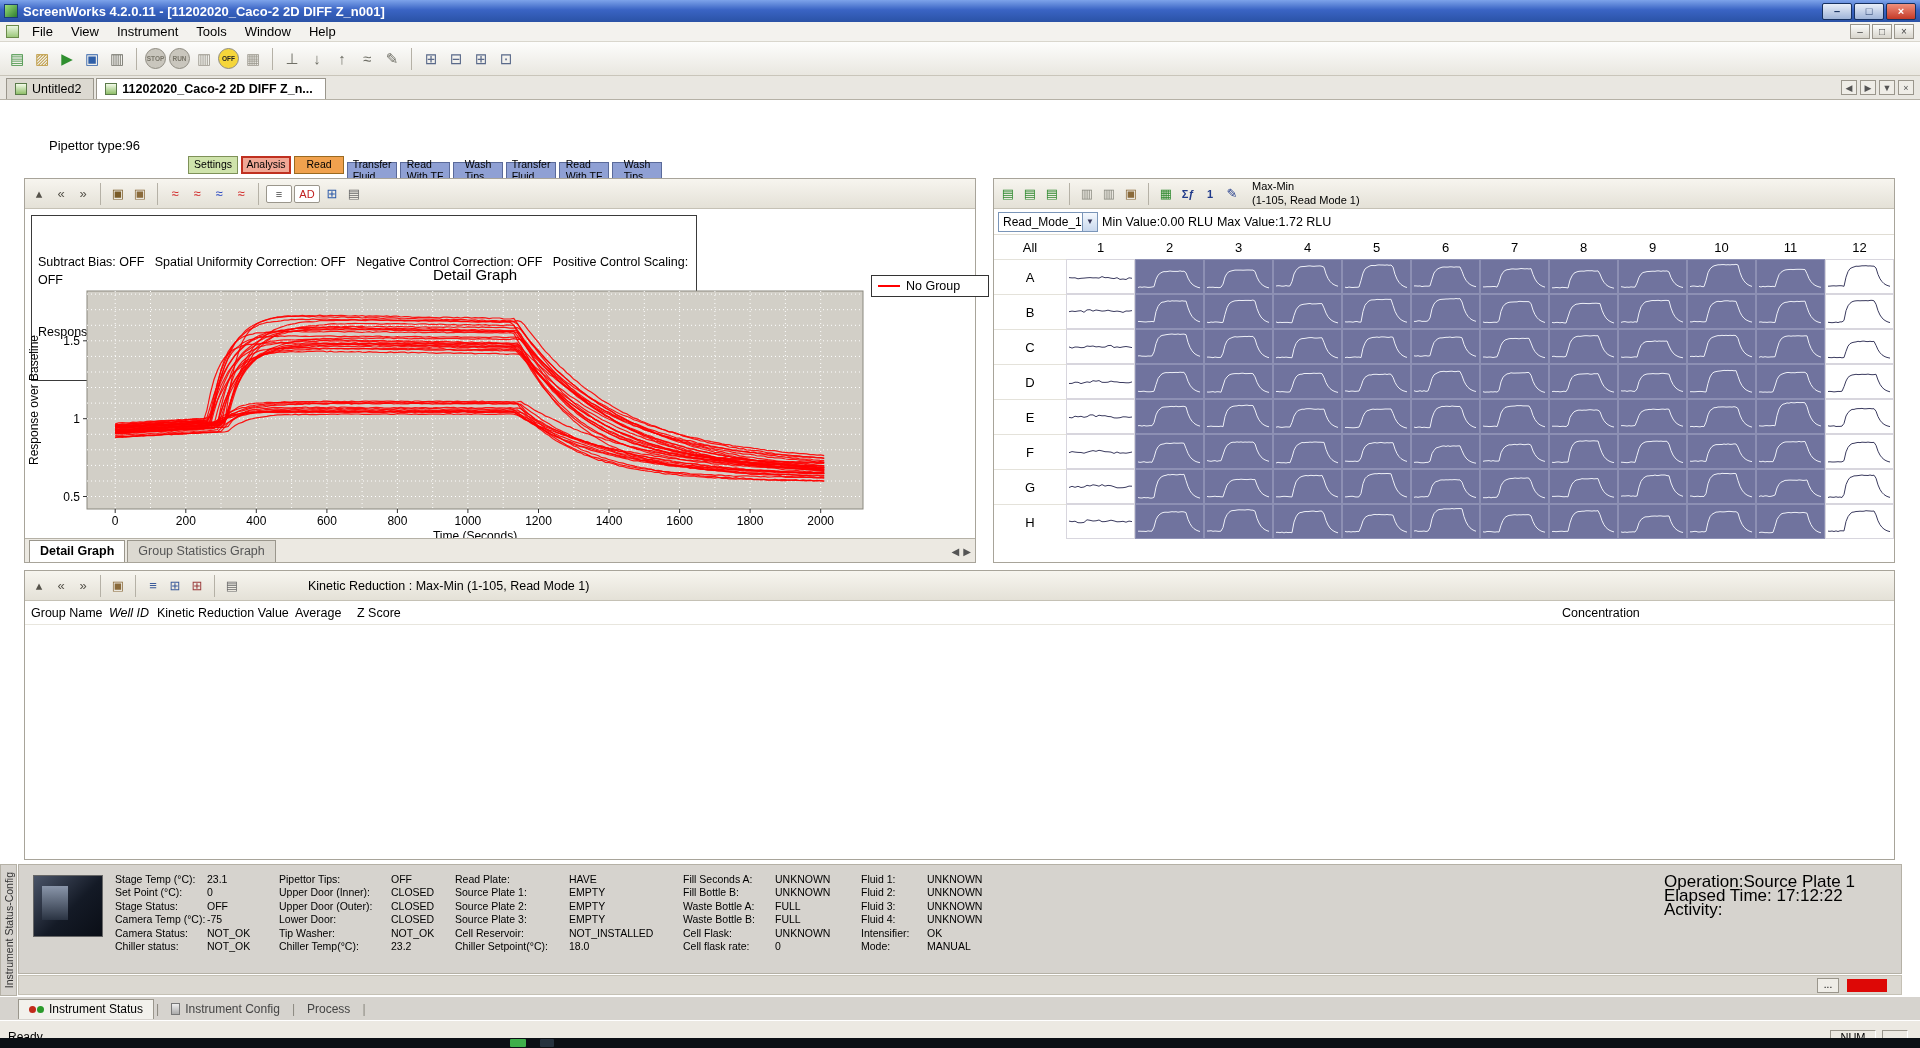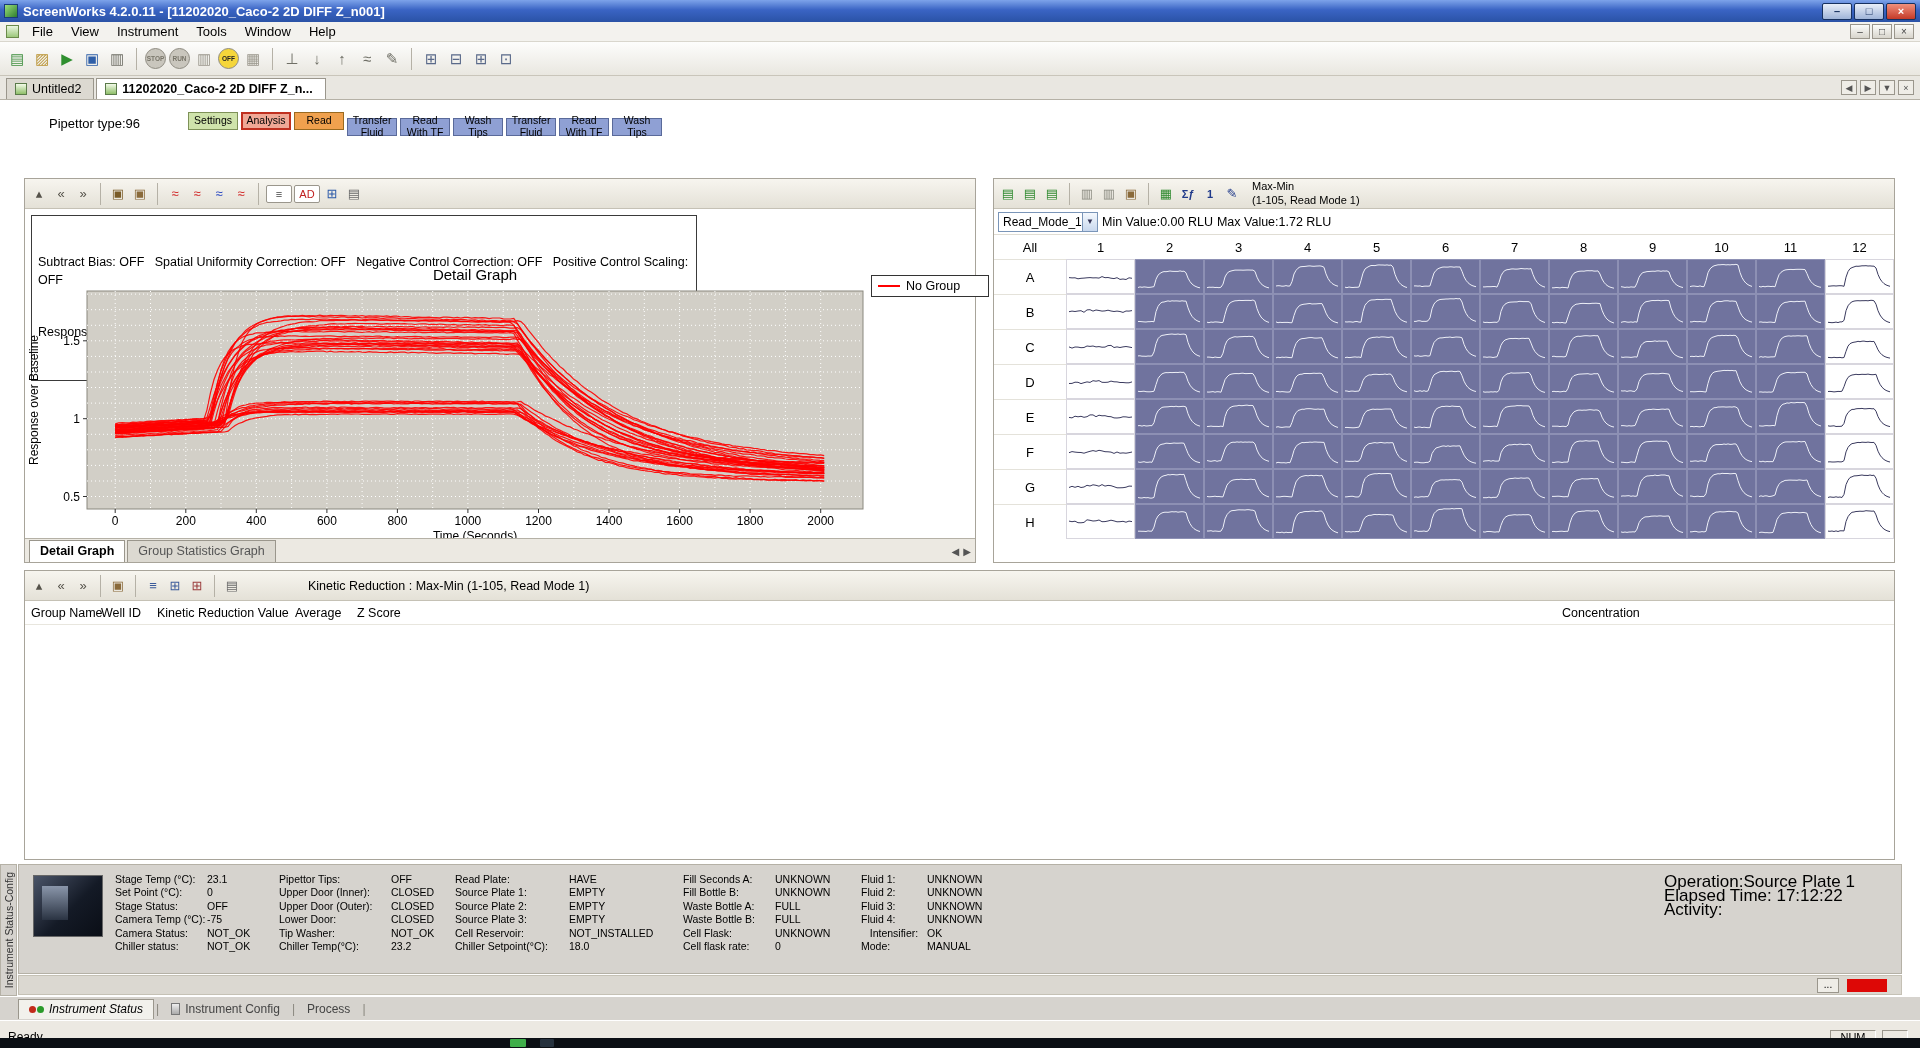--- a/index.html
+++ b/index.html
@@ -45,22 +45,22 @@
   .doc-tab.active { background:#fff; font-weight:bold; }
   .doc-tab .tico { width:12px; height:12px; border:1px solid #5a7a4a; background:linear-gradient(#f2fae8,#8fbf6a); }
   .tab-ctrls { margin-left:auto; display:flex; gap:3px; align-items:center; padding-bottom:4px; }
   .tab-ctrl { width:16px; height:15px; font-size:9px; line-height:14px; text-align:center;
     border:1px solid #9a968c; background:#efede7; color:#555; }
 
   
   .pipettor-row { position:absolute; left:49px; top:112px; display:flex; align-items:center; }
   .pip-label { font-size:13px; margin-right:48px; }
   .pip-btn { width:50px; height:18px; margin-right:3px; font-size:10.5px; line-height:1.05;
-    display:inline-flex; align-items:center; justify-content:center; text-align:center;
-    white-space:pre-line; border:1px solid #5a5f8c; font-family:"Liberation Sans",sans-serif; }
+    display:inline-flex; align-items:center; justify-content:center; 
+    white-space:pre-line; border:1px solid #5a5f8c; font-family:"Liberation Sans",sans-serif;margin-top:44px; }
   .pip-btn.active { border:2px solid #c03020; }
 
   
   .panel { position:absolute; border:1px solid #a8a49a; background:#fff; }
   .panel-toolbar { height:30px; background:linear-gradient(#f7f5ef,#e4e1d7);
     border-bottom:1px solid #c5c1b5; display:flex; align-items:center; padding:0 4px; gap:2px; }
 
   #graph-panel { left:24px; top:178px; width:952px; height:385px; }
   .corrections-box { position:absolute; left:6px; top:36px; width:666px; border:1px solid #3a3a3a;
     background:#fff; padding:3px 6px; font-size:12.5px; line-height:1.4; white-space:pre-wrap; }
@@ -115,21 +115,21 @@
 
   .fault-bar { position:absolute; left:18px; top:975px; width:1884px; height:20px; background:#dbd8d1;
     border:1px solid #c5c1b5; display:flex; align-items:center; justify-content:center; font-size:11.5px; }
   .fault-more { position:absolute; right:62px; top:2px; width:22px; height:15px; font-size:10px;
     line-height:12px; text-align:center; border:1px solid #9a968c; background:#efede7; }
   .fault-ind { position:absolute; right:14px; top:3px; width:40px; height:13px; }
 
   .bottom-tabstrip { position:absolute; left:0; top:997px; width:1920px; height:23px; background:#d6d3ce;
     display:flex; align-items:center; padding-left:18px; font-size:12px; }
   .btab { display:flex; align-items:center; gap:5px; padding:2px 10px; height:20px; color:#444; }
-  .btab.active { background:#f2f1ec; border:1px solid #9a968c; border-bottom:none; color:#000;font-style:italic; }
+  .btab.active { background:#f2f1ec; border:1px solid #9a968c; border-bottom:none; color:#000; }
   .btab .dots { display:flex; gap:1px; }
   .dot { width:7px; height:7px; border-radius:50%; }
   .btab-sep { color:#8a877e; margin:0 2px; }
   .btab .cfg-ico { width:9px; height:12px; border:1px solid #777; background:linear-gradient(#eee,#aaa); }
 
   .statusbar { position:absolute; left:0; top:1020px; width:1920px; height:18px; background:#ece9e2;
     border-top:1px solid #fff; font-size:12px; display:flex; align-items:center; padding:16px 8px; }
   .sb-pane { position:absolute; height:14px; border-top:1px solid #9a968c; border-left:1px solid #9a968c;
     border-bottom:1px solid #fff; border-right:1px solid #fff; font-size:11px; text-align:center; line-height:13px; }
   .sb-num { right:44px; width:46px; }
@@ -914,21 +914,21 @@
       <span class="tsep"></span>
       <span class="icon small" style="color: rgb(58, 90, 154);">≡</span>
       <span class="icon small" style="color: rgb(58, 90, 154);">⊞</span>
       <span class="icon small" style="color: rgb(154, 58, 58);">⊞</span>
       <span class="tsep"></span>
       <span class="icon small" style="color: rgb(106, 106, 106);">▤</span>
       <span class="red-title">Kinetic Reduction : Max-Min (1-105, Read Mode 1)</span>
     </div>
   <div class="red-header" id="reduction-header">
       <span style="left: 6px;">Group Name</span>
-      <span style="left: 76px;">Well ID</span>
+      <span style="left: 84px; font-style: italic;">Well ID</span>
       <span style="left: 132px;">Kinetic Reduction Value</span>
       <span style="left: 270px;">Average</span>
       <span style="left: 332px;">Z Score</span>
       <span style="left: 1537px;">Concentration</span>
     </div>
   <div></div>
 </div>
 
 <div class="vtab">
   <span>Instrument Status-Config</span>
@@ -967,21 +967,21 @@
         <div><span class="lbl" style="width: 92px;">Waste Bottle A:</span><span class="val">FULL</span></div>
         <div><span class="lbl" style="width: 92px;">Waste Bottle B:</span><span class="val">FULL</span></div>
         <div><span class="lbl" style="width: 92px;">Cell Flask:</span><span class="val">UNKNOWN</span></div>
         <div><span class="lbl" style="width: 92px;">Cell flask rate:</span><span class="val">0</span></div>
       </div>
       <div class="status-col" style="left: 842px;">
         <div><span class="lbl" style="width: 66px;">Fluid 1:</span><span class="val">UNKNOWN</span></div>
         <div><span class="lbl" style="width: 66px;">Fluid 2:</span><span class="val">UNKNOWN</span></div>
         <div><span class="lbl" style="width: 66px;">Fluid 3:</span><span class="val">UNKNOWN</span></div>
         <div><span class="lbl" style="width: 66px;">Fluid 4:</span><span class="val">UNKNOWN</span></div>
-        <div><span class="lbl" style="width: 66px; text-align: center;">Intensifier:</span><span class="val">OK</span></div>
+        <div><span class="lbl" style="width: 66px;">Intensifier:</span><span class="val">OK</span></div>
         <div><span class="lbl" style="width: 66px;">Mode:</span><span class="val">MANUAL</span></div>
       </div>
     </div>
   <div class="status-right" id="status-right">
       <div>Operation:Source Plate 1</div>
       <div>Elapsed Time: 17:12:22</div>
       <div>Activity:</div>
     </div>
 </div>
 

